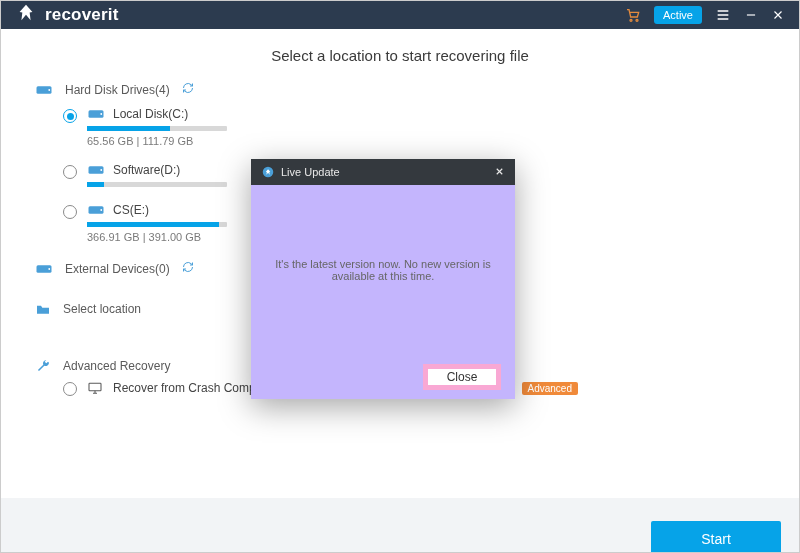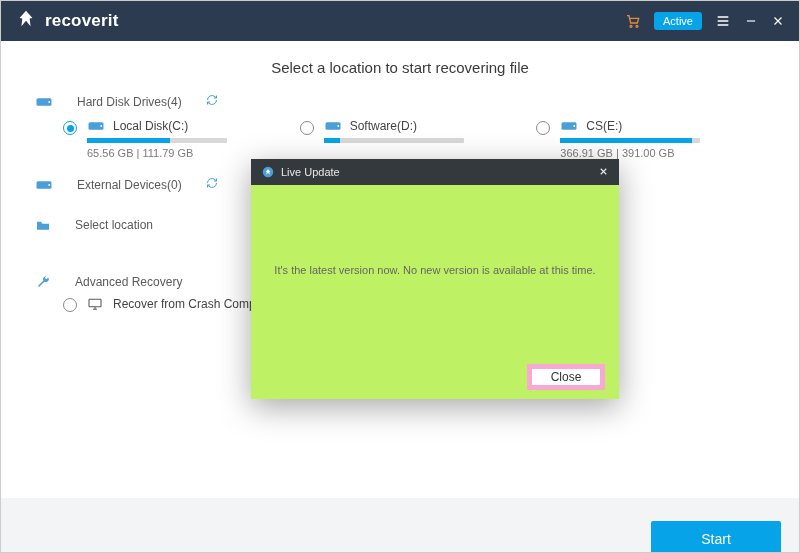--- a/index.html
+++ b/index.html
@@ -1,46 +1,46 @@
 <!DOCTYPE html>
 <html><head>
 <meta charset="utf-8">
 <style>
   * { box-sizing: border-box; margin: 0; padding: 0; font-family: -apple-system, "Segoe UI", Arial, sans-serif; }
   body { width: 800px; height: 553px; background: #fff; position: relative; overflow: hidden; border: 1px solid #ccc; }
-  .titlebar { height: 40px; background: #2c3b4f; display: flex; align-items: center; justify-content: space-between; padding: 0 14px; }
+  .titlebar { height: 28px; background: #2c3b4f; display: flex; align-items: center; justify-content: space-between; padding: 0 14px; }
   .brand { display: flex; align-items: center; gap: 8px; }
   .brand-text { color: #fff; font-size: 17px; font-weight: 600; letter-spacing: .2px; }
   .tb-right { display: flex; align-items: center; gap: 13px; }
   .tb-btn { color: #fff; display:flex; align-items:center; justify-content:center; cursor:pointer; }
   .active-badge { background:#06a3e8; color:#fff; font-size:11px; padding:3px 9px; border-radius:3px; }
   .cart { color:#e28a3e; }
   .main { padding: 18px 34px 0 34px; }
   .main-title { text-align:center; font-size:15px; color:#3a3a3a; margin-bottom:18px; }
-  .section-head { display:flex; align-items:center; gap:24px; color:#5a5a5a; font-size:12px; margin-top:10px; margin-bottom:6px; }
+  .section-head { display:flex; align-items:center; gap:12px; color:#5a5a5a; font-size:12px; margin-top:10px; margin-bottom:6px; }
   .section-head svg { color:#4a9fd8; }
-  .drives { display:flex; gap:8px; padding-left:28px; }
+  .drives { display:flex; gap:8px; padding-left:28px;flex-direction:column; }
   .drive-col { width: 250px; }
   .drive { display:flex; align-items:flex-start; gap:10px; padding:4px 0; }
   .radio { width:14px; height:14px; border:1.5px solid #8a8a8a; border-radius:50%; margin-top:2px; display:flex; align-items:center; justify-content:center; flex-shrink:0;}
   .radio.checked { border-color:#06a3e8; }
   .radio.checked::after { content:""; width:7px; height:7px; background:#06a3e8; border-radius:50%; }
   .drive-body { display:flex; flex-direction:column; }
   .drive-top { display:flex; align-items:center; gap:8px;}
   .drive-name { font-size:12px; color:#444; }
   .bar { height:5px; background:#d8d8d8; width:140px; margin-top:5px; position:relative; border-radius:1px;}
   .bar > span { position:absolute; left:0; top:0; bottom:0; background:#06a3e8; }
   .drive-stats { font-size:11px; color:#7a7a7a; margin-top:4px; }
   .row2 { margin-top:8px; }
   .loc-row { display:flex; padding-left:28px; gap:0; }
   .loc-item { display:flex; align-items:center; gap:10px; width:250px; font-size:12px; color:#444;}
   .badge-orange { background:#f08a3a; color:#fff; font-size:10px; padding:1px 6px; border-radius:2px; margin-left:4px;}
   .footer { position:absolute; bottom:0; left:0; right:0; height:54px; background:#f2f4f6; display:flex; justify-content:flex-end; align-items:center; padding-right:18px;}
   .start-btn { width:130px; height:36px; background:#06a3e8; color:#fff; font-size:14px; border:none; cursor:pointer; border-radius:2px;margin-top:28px;}
-  .modal { position:absolute; left:250px; top:158px; width:368px; height:240px; background:#bef264; box-shadow:0 8px 30px rgba(0,0,0,.35); }
+  .modal { position:absolute; left:250px; top:158px; width:264px; height:240px; background:#c4b5fd; box-shadow:0 8px 30px rgba(0,0,0,.35); }
   .modal-head { height:26px; background:#34393e; color:#e8e8e8; display:flex; align-items:center; justify-content:space-between; padding:0 10px; font-size:11px;}
   .modal-head .mh-left { display:flex; align-items:center; gap:6px;}
   .modal-body { height:170px; display:flex; align-items:center; justify-content:center; font-size:11px; color:#666; padding:0 12px; text-align:center;}
   .modal-foot { height:44px; display:flex; justify-content:flex-end; align-items:center; padding-right:14px;}
   .close-btn { width:78px; height:26px; background:#fff; border:5px solid #f9a8d4; font-size:12px; color:#333; cursor:pointer;}
   .refresh-icon { color:#999; }
 </style>
 </head>
 <body>
 

